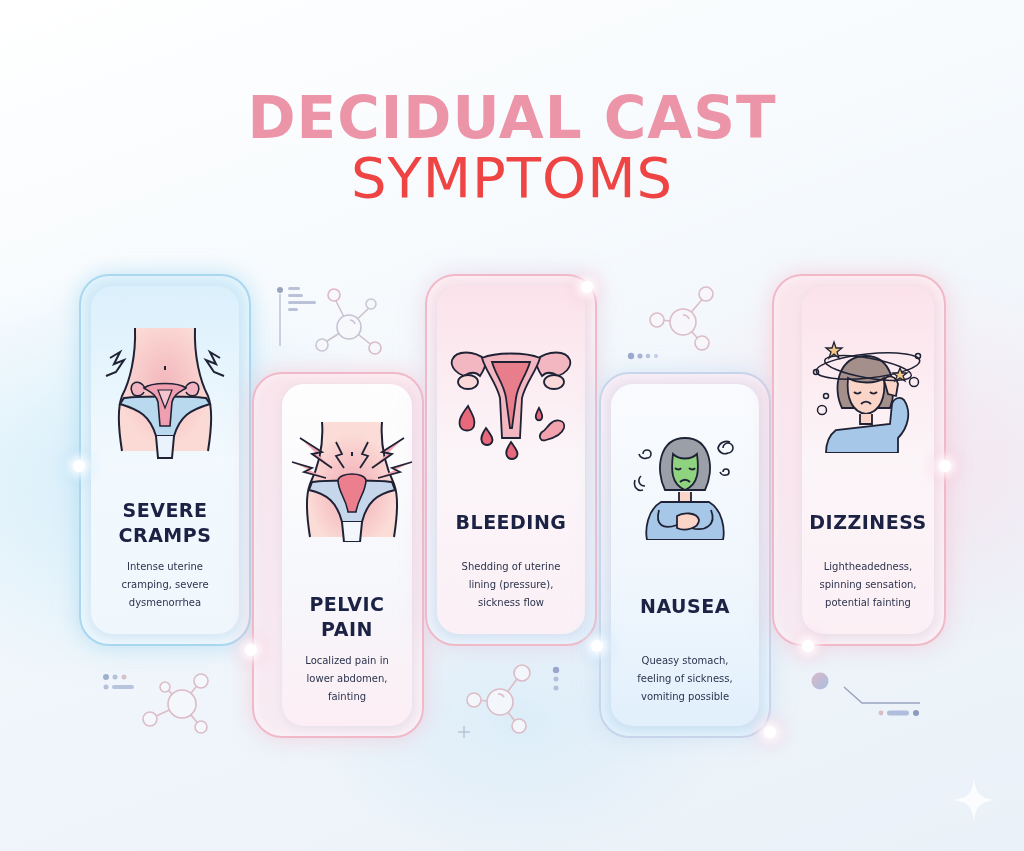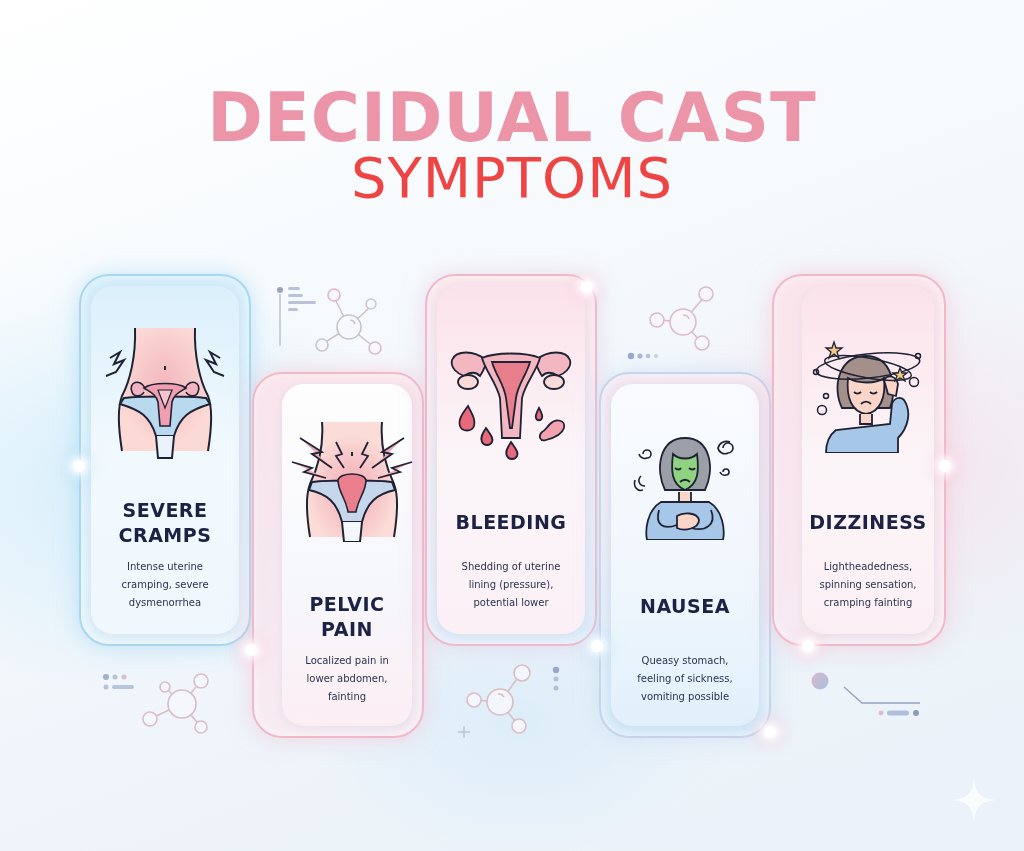--- a/index.html
+++ b/index.html
@@ -11,21 +11,21 @@
       radial-gradient(ellipse 420px 300px at 120px 480px, rgba(190,230,248,0.55), transparent 70%),
       radial-gradient(ellipse 380px 280px at 900px 460px, rgba(250,215,228,0.55), transparent 70%),
       radial-gradient(ellipse 300px 200px at 520px 720px, rgba(200,230,248,0.45), transparent 70%),
       linear-gradient(160deg, #ffffff 0%, #f6fafd 35%, #eef4fa 70%, #eaf1f8 100%);
   }
   .title {
     position: absolute; left: 0; right: 0; top: 88px;
     text-align: center;
     font-family: "DejaVu Sans", sans-serif;
     font-weight: bold;
-    font-size: 67px;
+    font-size: 58px;
     letter-spacing: 1px;
     color: #ec94a8;
     line-height: 60px;
   }
   .subtitle {
     position: absolute; left: 0; right: 0; top: 146px;
     text-align: center;
     font-family: "DejaVu Sans", sans-serif;
     font-weight: normal;
     font-size: 56px;
@@ -293,21 +293,21 @@
           <path d="M40 86 C36 92 34 96 36 100 C38 104 44 104 46 100 C48 96 44 92 40 86 Z" fill="#e9697c"></path>
           <path d="M65 100 C61 106 59 110 61 114 C63 118 69 118 71 114 C73 110 69 106 65 100 Z" fill="#e9697c"></path>
           <path d="M93 66 C91 70 89 73 90 76 C91 79 95 79 96 76 C97 73 95 70 93 66 Z" fill="#e9697c"></path>
           <path d="M104 82 C110 76 120 78 118 86 C116 92 108 96 100 98 C94 100 92 94 96 90 C100 88 100 86 104 82 Z" fill="#f2a3ad"></path>
         </g>
       </svg>
     </div>
     <div class="card-title" style="top:224px;">BLEEDING</div>
     <div class="card-desc" style="top:272px;">Shedding of uterine</div>
     <div class="card-desc" style="top:290px;">lining (pressure),</div>
-    <div class="card-desc" style="top:308px;">potential lower</div>
+    <div class="card-desc" style="top:308px;">sickness flow</div>
   </div>
 </div>
 
 <div class="card-outer blue-pink" style="left:599px;top:372px;width:172px;height:366px;">
   <div class="card-inner tint-blue2">
     <div class="card-icon" style="top:46px;">
       <svg width="120" height="110" viewBox="0 0 120 110">
         <g stroke="#1f2235" stroke-width="1.8">
           <path d="M40 60 C30 40 34 8 60 8 C86 8 90 40 80 60 Z" fill="#9a9fa8"></path>
           <path d="M36 72 C22 80 20 100 22 110 L98 110 C100 100 98 80 84 72 Z" fill="#a7c7e8"></path>
@@ -358,21 +358,21 @@
         </g>
         <g stroke="#1f2235" stroke-width="1.3" fill="#f2c98a">
           <polygon points="26,4 28,10 34,10 29,14 31,20 26,16 21,20 23,14 18,10 24,10"></polygon>
           <polygon points="92,30 94,35 99,35 95,38 97,43 92,40 87,43 89,38 85,35 90,35"></polygon>
         </g>
       </svg>
     </div>
     <div class="card-title" style="top:224px;">DIZZINESS</div>
     <div class="card-desc" style="top:272px;">Lightheadedness,</div>
     <div class="card-desc" style="top:290px;">spinning sensation,</div>
-    <div class="card-desc" style="top:308px;">cramping fainting</div>
+    <div class="card-desc" style="top:308px;">potential fainting</div>
   </div>
 </div>
 
 <div class="glow" style="left:73px;top:460px;"></div>
 <div class="glow pinkglow" style="left:245px;top:644px;"></div>
 <div class="glow pinkglow" style="left:581px;top:281px;"></div>
 <div class="glow" style="left:591px;top:640px;"></div>
 <div class="glow pinkglow" style="left:939px;top:460px;"></div>
 <div class="glow pinkglow" style="left:802px;top:640px;"></div>
 <div class="glow pinkglow" style="left:764px;top:726px;"></div>

